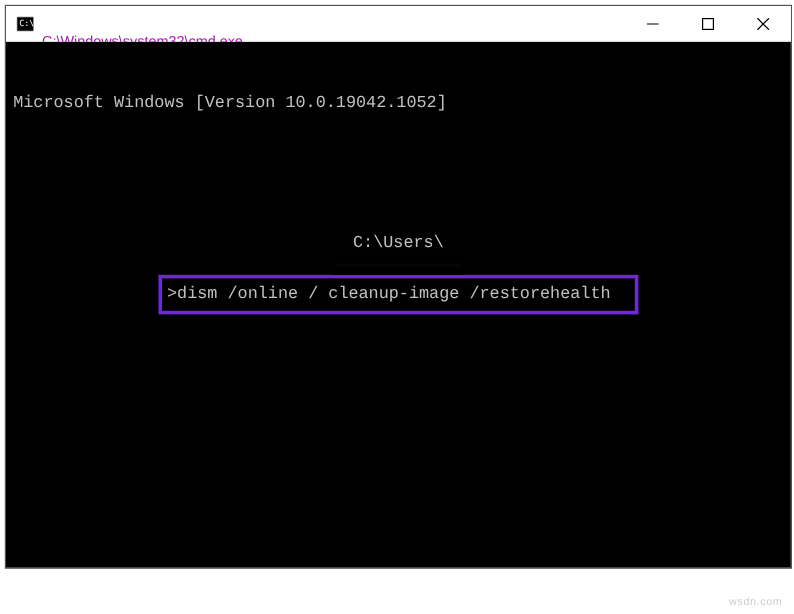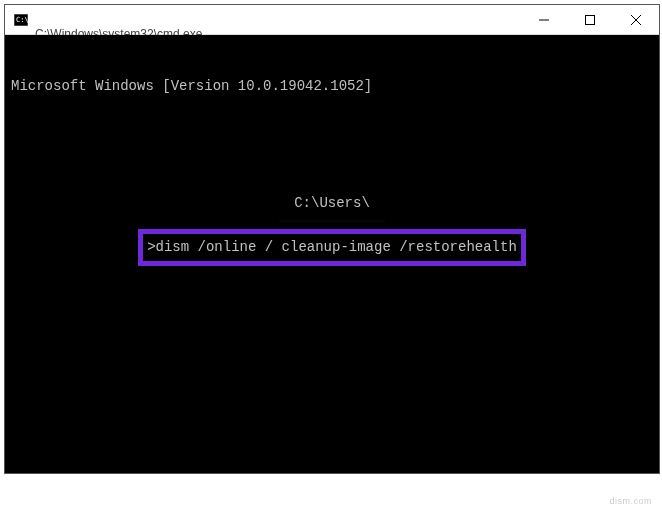--- a/index.html
+++ b/index.html
@@ -39,21 +39,21 @@
       display: flex;
       align-items: center;
       justify-content: center;
     }
     .titlebar-icon svg {
       width: 14px;
       height: 12px;
     }
     .titlebar-title {
       flex: 1;
-      color: #404040;
+      color: #a21caf;
       margin-top: 28px;
     }
     .titlebar-controls {
       display: flex;
       height: 100%;
     }
     .titlebar-btn {
       width: 46px;
       height: 100%;
       display: flex;
@@ -102,22 +102,22 @@
       content: "";
       position: absolute;
       left: 0;
       right: 0;
       top: 5px;
       height: 6px;
       background: #0a0a0a;
       box-shadow: 0 0 2px 2px #000 inset;
     }
     .cmd-highlight {
-      border: 5px solid #6d28d9;
-      padding: 4px 4px 4px 4px;
+      border: 3px solid #6d28d9;
+      padding: 4px 20px 4px 4px;
       display: inline-block;
       color: #c0c0c0;
     }
     .watermark {
       position: absolute;
       bottom: 6px;
       right: 10px;
       font-family: sans-serif;
       font-size: 9px;
       color: #ccc;
@@ -157,13 +157,13 @@
   </div>
   <div class="terminal">
     <span class="line">Microsoft Windows [Version 10.0.19042.1052]</span>
     <span class="line"> </span>
     <div class="prompt-line">
       <span class="prompt-text">C:\Users\</span><span class="redacted"></span><span class="cmd-highlight"><span>&gt;dism /online / cleanup-image /restorehealth</span></span>
     </div>
   </div>
 </div>
 
-<div class="watermark">dism.com</div>
+<div class="watermark">wsdn.com</div>
 
 </body></html>

